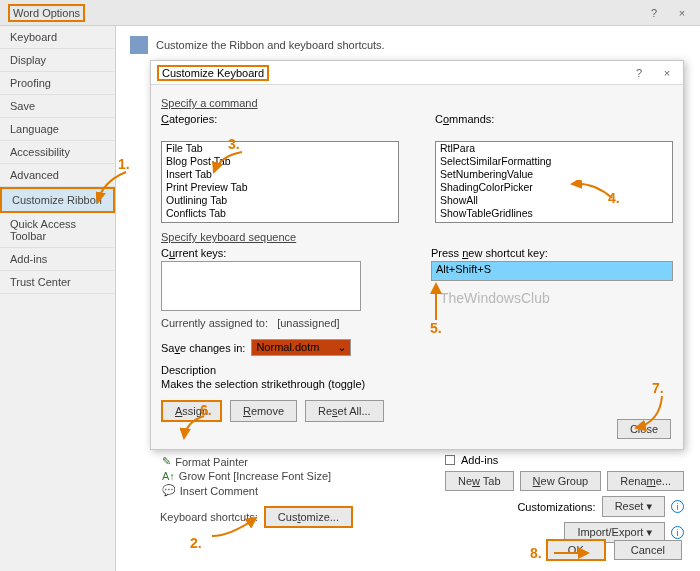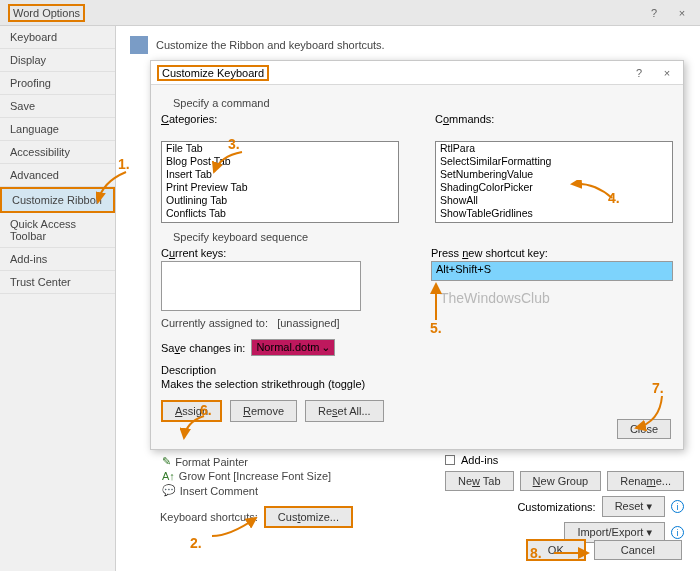--- a/index.html
+++ b/index.html
@@ -17,32 +17,32 @@
 .sidebar-item.selected { background: #d4e6f1; border: 2px solid #e07b00; }
 
 .main-content { flex: 1; padding: 10px 14px; position: relative; color: #444; }
 .desc-row { display: flex; align-items: center; gap: 8px; margin-bottom: 6px; }
 .ribbon-icon { width: 18px; height: 18px; background: #7a9cc6; display: inline-block; }
 
 .dialog { position: absolute; left: 150px; top: 60px; width: 534px; height: 390px; background: #f6f6f6; border: 1px solid #c8c8c8; box-shadow: 2px 2px 8px rgba(0,0,0,.25); z-index: 10; }
 .dialog-title { height: 24px; display: flex; align-items: center; padding: 0 6px; background: #fff; border-bottom: 1px solid #d9d9d9; }
 .dialog-title-text { border: 2px solid #e07b00; padding: 0 3px; }
 .dialog-body { padding: 8px 10px; }
-.section-label { color: #444; margin: 4px 12px; }
+.section-label { color: #444; margin: 4px 0; text-decoration: underline; }
 .cols { display: flex; gap: 36px; }
 .col { flex: 1; }
 .col-label { font-size: 11px; margin-bottom: 2px; }
 .listbox { border: 1px solid #888; background: #fff; height: 82px; overflow: hidden; position: relative; margin-top: 16px; }
 .listbox-inner { overflow-y: auto; height: 100%; }
 .li { padding: 0 4px; line-height: 13px; font-size: 10.5px; white-space: nowrap; }
 .keysbox { border: 1px solid #999; background: #fff; height: 50px; width: 200px; }
 .shortcut-input { border: 1px solid #999; background: #7dd3fc; height: 20px; width: 242px; padding: 1px 4px; }
 .assigned-row { margin-top: 6px; color: #444; }
 .save-row { margin-top: 10px; display: flex; align-items: center; gap: 6px; }
-.combo { border: 1px solid #999; background: #be185d; padding: 1px 4px; width: 84px; display: inline-flex; justify-content: space-between; }
+.combo { border: 1px solid #999; background: #c2410c; padding: 1px 4px; width: 100px; display: inline-flex; justify-content: space-between; }
 .desc-box { margin-top: 8px; }
 .btn { border: 1px solid #999; background: #e9e9e9; padding: 3px 12px; cursor: pointer; color: #333; }
 .btn.primary { border: 2px solid #e07b00; }
 .btn-row { display: flex; gap: 8px; margin-top: 10px; }
 .close-btn { position: absolute; right: 12px; bottom: 10px; }
 
 .lower-area { position: absolute; left: 160px; top: 454px; width: 520px; color: #444; }
 .small-list { margin-bottom: 8px; }
 .small-list div { padding: 1px 2px; font-size: 10.5px; display: flex; align-items: center; gap: 4px; }
 .squiggle { color: #347a2a; }
@@ -220,21 +220,21 @@
       <span class="info-icon">i</span>
     </div>
     <div class="row">
       <button class="btn"><span>Import/Export</span> ▾</button>
       <span class="info-icon">i</span>
     </div>
   </div>
 
   <div class="footer-btns">
     <button class="btn primary" style="padding:3px 20px">OK</button>
-    <button class="btn" style="padding:3px 26px">Cancel</button>
+    <button class="btn" style="padding:3px 16px">Cancel</button>
   </div>
 
   <div class="annot" style="left:118px; top:156px">1.</div>
   <div class="annot" style="left:228px; top:136px">3.</div>
   <div class="annot" style="left:608px; top:190px">4.</div>
   <div class="annot" style="left:430px; top:320px">5.</div>
   <div class="annot" style="left:200px; top:402px">6.</div>
   <div class="annot" style="left:652px; top:380px">7.</div>
   <div class="annot" style="left:190px; top:535px">2.</div>
   <div class="annot" style="left:530px; top:545px">8.</div>

